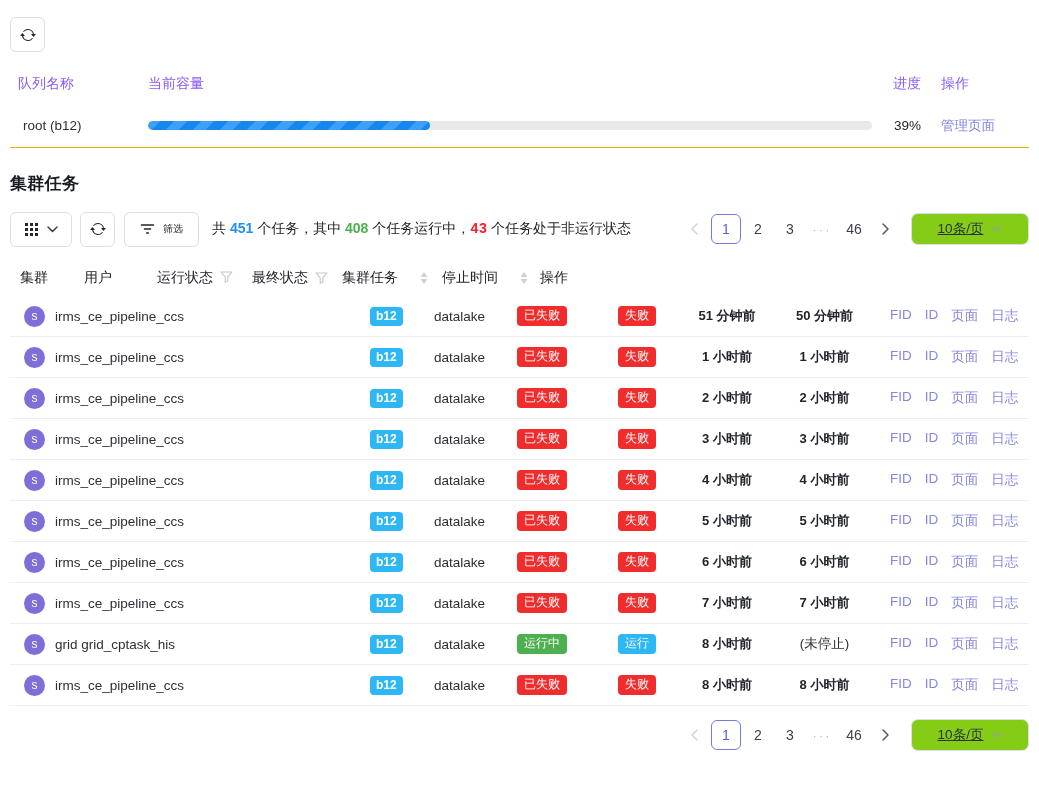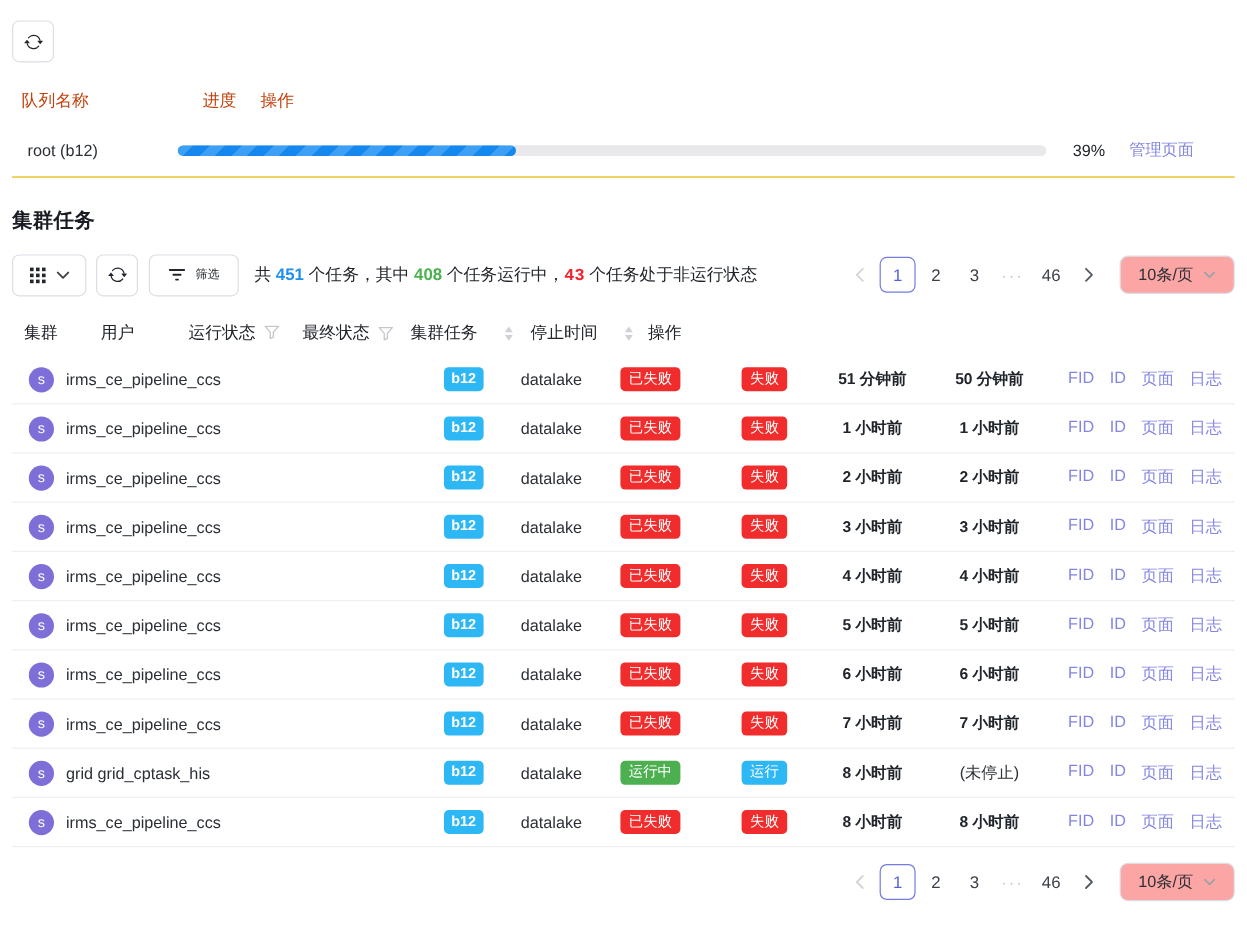--- a/index.html
+++ b/index.html
@@ -28,27 +28,27 @@
   .summary { font-size:14px; color:#20242b; white-space:pre; }
   .summary b { font-weight:700; }
   .n-blue { color:var(--blue); } .n-green { color:var(--green); } .n-red { color:var(--red);font-family:Liberation Mono, monospace; }
   .spacer { flex:1; }
 
   .pager { display:flex; align-items:center; gap:2px; }
   .pg { min-width:30px; height:30px; display:flex; align-items:center; justify-content:center;
     font-size:14px; color:#3b404a; border-radius:6px; cursor:pointer; }
   .pg.active { border:1px solid var(--accent-border); color:#585fd9; }
   .pg.dots { color:#b9bcc2; letter-spacing:2px; font-size:13px; }
-  .psize { margin-left:8px; width:96px; height:32px; border:1px solid #dcdee3; border-radius:7px;
+  .psize { margin-left:8px; width:118px; height:32px; border:1px solid #dcdee3; border-radius:7px;
     display:flex; align-items:center; justify-content:center; gap:9px; font-size:13.5px;
-    color:#2b2f36; cursor:pointer; background:#fca5a5; }
+    color:#2b2f36; cursor:pointer; background:#84cc16;text-decoration:underline; }
 
   
   .t1 { margin-top:21px; }
-  .t1-head { display:flex; align-items:center; height:21px; font-size:14px; font-weight:500; color:#c2410c; }
+  .t1-head { display:flex; align-items:center; height:21px; font-size:14px; font-weight:500; color:#8b5cf6; }
   .th-queue { width:138px; padding-left:8px; }
   .th-cap   { width:724px; }
   .th-prog  { width:49px; text-align:right; }
   .th-act   { flex:1; padding-left:20px; }
   .t1-row { display:flex; align-items:center; height:45px; margin-top:9px; border-bottom:1px solid #eab308; }
   .td-queue { width:138px; padding-left:13px; font-size:13.5px; color:#2b2f36; }
   .td-cap { width:724px; }
   .track { height:9px; border-radius:5px; background:#e9e9ec; overflow:hidden; }
   .fill { height:100%; border-radius:5px;
     background:repeating-linear-gradient(135deg,#3da0f4 0 9px,#1588ee 9px 19px); }
@@ -102,20 +102,21 @@
           <path fill="#21252c" d="M11.534 7h3.932a.25.25 0 0 1 .192.41l-1.966 2.36a.25.25 0 0 1-.384 0l-1.966-2.36a.25.25 0 0 1 .192-.41zm-11 2h3.932a.25.25 0 0 0 .192-.41L2.692 6.23a.25.25 0 0 0-.384 0L.342 8.59A.25.25 0 0 0 .534 9z"></path>
           <path fill="#21252c" fill-rule="evenodd" d="M8 3c-1.552 0-2.94.707-3.857 1.818a.5.5 0 1 1-.771-.636A6.002 6.002 0 0 1 13.917 7H12.9A5.002 5.002 0 0 0 8 3zM3.1 9a5.002 5.002 0 0 0 8.757 2.182.5.5 0 1 1 .771.636A6.002 6.002 0 0 1 2.083 9H3.1z"></path>
         </svg>
       </span>
     </button>
   </div>
 
   <div class="t1">
     <div class="t1-head">
       <div class="th-queue">队列名称</div>
+      <div class="th-cap">当前容量</div>
       <div class="th-prog">进度</div>
       <div class="th-act">操作</div>
     </div>
     <div class="t1-row">
       <div class="td-queue">root (b12)</div>
       <div class="td-cap">
         <div class="track">
           <div class="fill" style="width: 39%;"></div>
         </div>
       </div>

